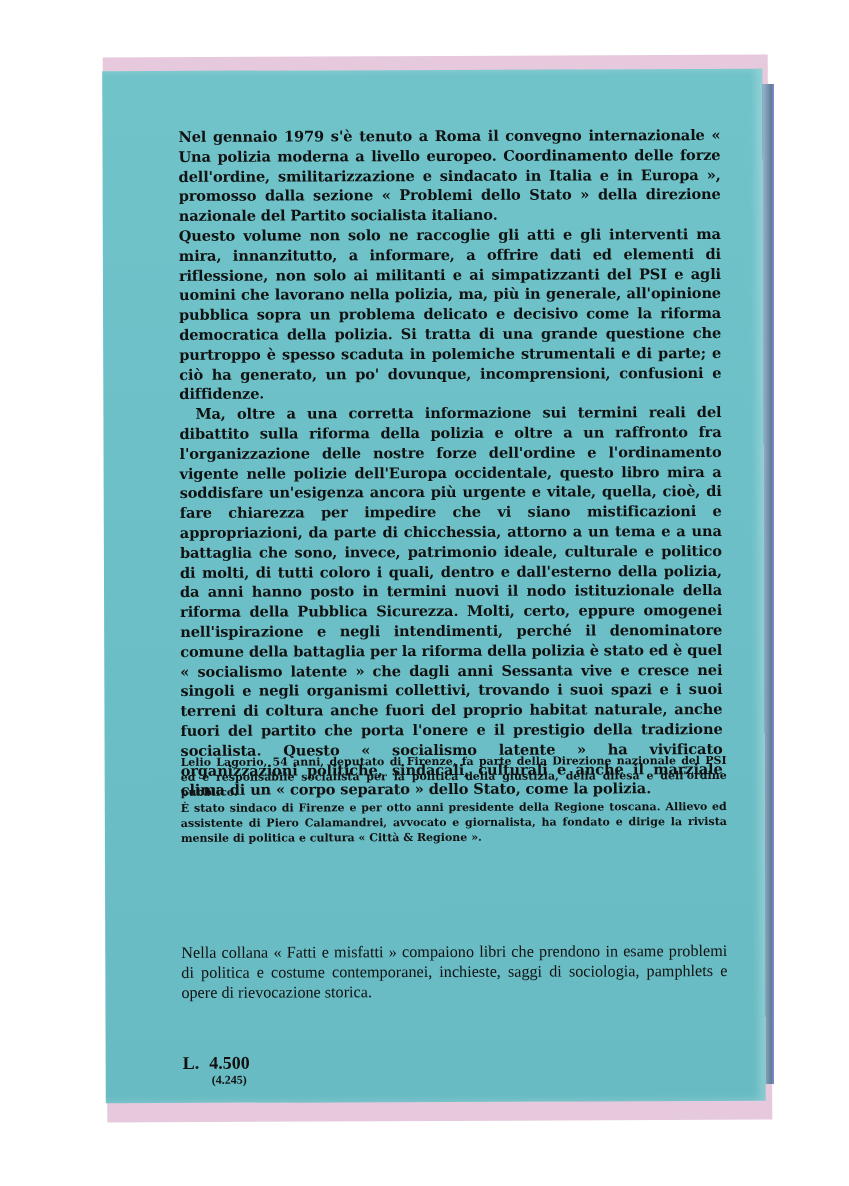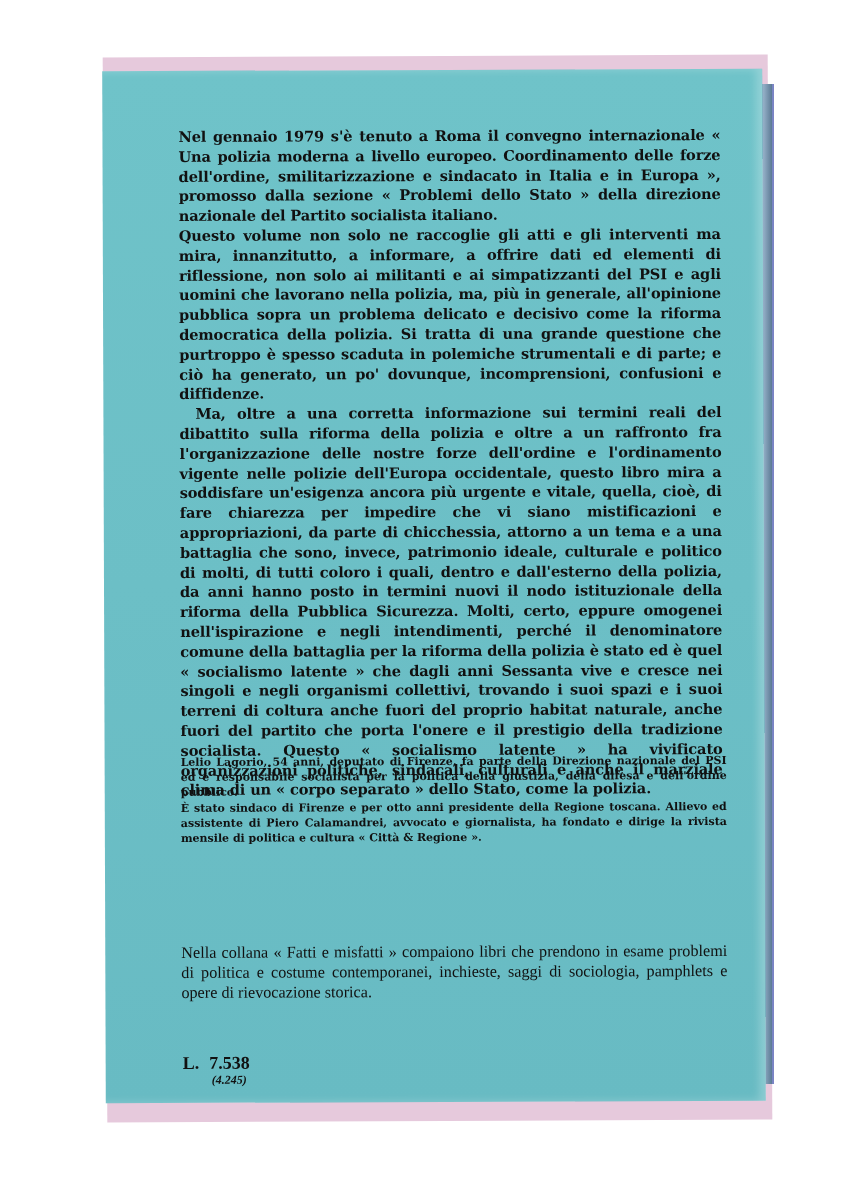--- a/index.html
+++ b/index.html
@@ -72,21 +72,21 @@
     }
     .price {
       position: absolute;
       left: 77px; top: 982px;
       font-family: "Liberation Serif", serif;
       font-weight: bold;
       color: #111;
     }
     .price-main { font-size: 18px; line-height: 20px; }
     .price-main .lire { margin-right: 10px; }
-    .price-sub { font-size: 12px; line-height: 14px; margin-left: 29px; font-style: italic; }
+    .price-sub { font-size: 12px; line-height: 14px; margin-left: 29px; }
   </style>
 </head>
 <body>
 
 <div class="page-edge"></div>
 <div class="spine"></div>
 
 <div class="cover">
   <div class="text-block">
     <div class="main-text">
@@ -98,17 +98,17 @@
 
   <div class="bio">
     <p>Lelio Lagorio, 54 anni, deputato di Firenze, fa parte della Direzione nazionale del PSI ed è responsabile socialista per la politica della giustizia, della difesa e dell'ordine pubblico.</p>
     <p>È stato sindaco di Firenze e per otto anni presidente della Regione toscana. Allievo ed assistente di Piero Calamandrei, avvocato e giornalista, ha fondato e dirige la rivista mensile di politica e cultura « Città &amp; Regione ».</p>
   </div>
 
   <div class="series">Nella collana « Fatti e misfatti » compaiono libri che prendono in esame problemi di politica e costume contemporanei, inchieste, saggi di sociologia, pamphlets e opere di rievocazione storica.</div>
 
   <div class="price">
     <div class="price-main">
-      <span class="lire">L.</span><span>7.538</span>
+      <span class="lire">L.</span><span>4.500</span>
     </div>
     <div class="price-sub">(4.245)</div>
   </div>
 </div>
 
 </body></html>

